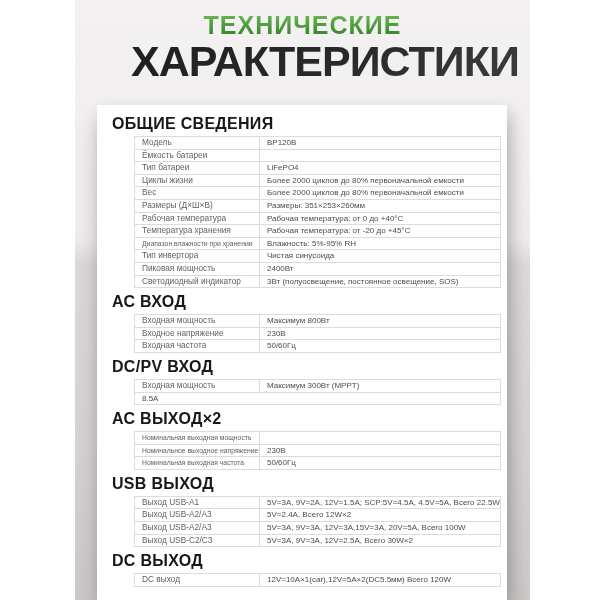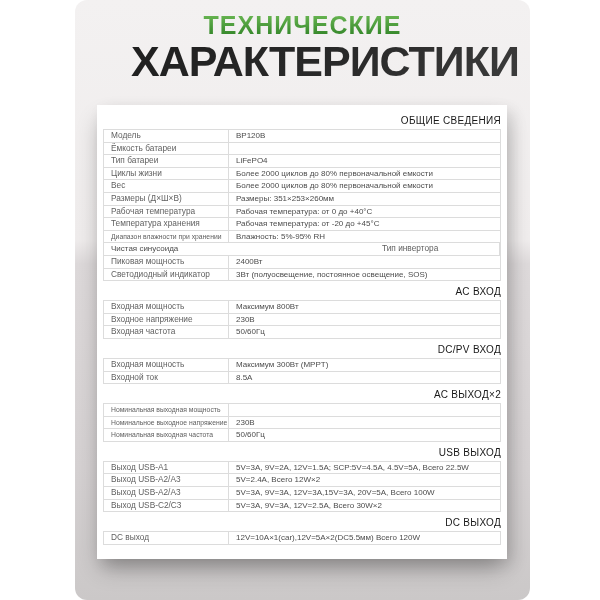--- a/index.html
+++ b/index.html
@@ -4,21 +4,20 @@
 <style>
   html,body{margin:0;padding:0;}
   body{
     width:600px;height:600px;background:#ffffff;
     font-family:"Liberation Sans","DejaVu Sans",sans-serif;
     overflow:hidden;position:relative;
   }
   .stage{
     position:absolute;left:75px;top:0;width:455px;height:600px;
     background:linear-gradient(180deg,#f3f1f1 0%,#efecec 40%,#ddd9da 44%,#d5d1d2 78%,#cbc8c8 100%);
-    border-radius:12px;
   }
   .titles{position:absolute;top:13px;left:0;right:0;text-align:center;line-height:1;}
   .title-green{
     font-size:25px;font-weight:bold;letter-spacing:1px;color:var(--accent,#3f9630);
   }
   .title-dark{
     font-size:43px;font-weight:bold;letter-spacing:-1px;color:#242424;margin-top:2px;padding-left:45px;
   }
   @supports (-webkit-text-fill-color: transparent){
     .title-green{
@@ -30,25 +29,24 @@
       -webkit-background-clip:text;background-clip:text;-webkit-text-fill-color:transparent;
     }
   }
   .card{
     position:absolute;left:22px;top:105px;width:410px;min-height:448px;
     background:#ffffff;
     box-shadow:0 12px 22px -4px rgba(0,0,0,.30), 6px 6px 14px rgba(0,0,0,.10);
     padding:5px 6px 14px 6px;box-sizing:border-box;
   }
   .section-title{
-    font-size:10px;font-weight:normal;color:#181818;letter-spacing:.3px;
+    font-size:16px;font-weight:bold;color:#181818;letter-spacing:.3px;
     padding:5px 0 3px 9px;
-    text-align:right;
   }
-  .tbl{border:1px solid #dcdcdc;border-bottom:none;}
+  .tbl{border:1px solid #dcdcdc;border-bottom:none;margin-left:31px;}
   .row{display:flex;border-bottom:1px solid #dcdcdc;height:11.6px;line-height:11.6px;}
   .cell{white-space:nowrap;overflow:hidden;}
   .cell.label{
     width:117px;flex:0 0 117px;padding-left:7px;border-right:1px solid #dcdcdc;
     font-size:8.3px;color:#5f5f5f;
   }
   .cell.label.small{font-size:6.8px;}
   .cell.value{flex:1;padding-left:7px;font-size:8px;color:#4c4c4c;}
 </style>
 </head>
@@ -93,22 +91,22 @@
             </div>
             <div class="row">
               <div class="cell label">Температура хранения</div>
               <div class="cell value">Рабочая температура: от -20 до +45°C</div>
             </div>
             <div class="row">
               <div class="cell label small">Диапазон влажности при хранении</div>
               <div class="cell value">Влажность: 5%-95% RH</div>
             </div>
             <div class="row">
+              <div class="cell label">Тип инвертора</div>
               <div class="cell value">Чистая синусоида</div>
-              <div class="cell label">Тип инвертора</div>
             </div>
             <div class="row">
               <div class="cell label">Пиковая мощность</div>
               <div class="cell value">2400Вт</div>
             </div>
             <div class="row">
               <div class="cell label">Светодиодный индикатор</div>
               <div class="cell value">3Вт (полуосвещение, постоянное освещение, SOS)</div>
             </div>
           </div>
@@ -131,21 +129,20 @@
           </div>
         </div>
         <div class="section">
           <div class="section-title">DC/PV ВХОД</div>
           <div class="tbl">
             <div class="row">
               <div class="cell label">Входная мощность</div>
               <div class="cell value">Максимум 300Вт (MPPT)</div>
             </div>
             <div class="row">
-              <div class="cell label">Входной ток</div>
               <div class="cell value">8.5А</div>
             </div>
           </div>
         </div>
         <div class="section">
           <div class="section-title">АС ВЫХОД×2</div>
           <div class="tbl">
             <div class="row">
               <div class="cell label small">Номинальная выходная мощность</div>
             </div>

